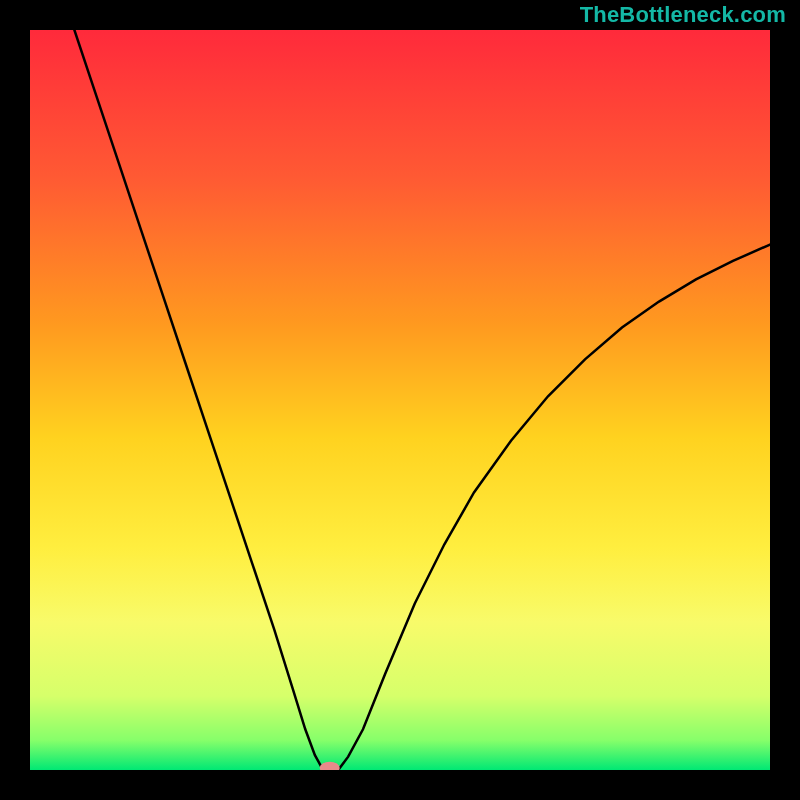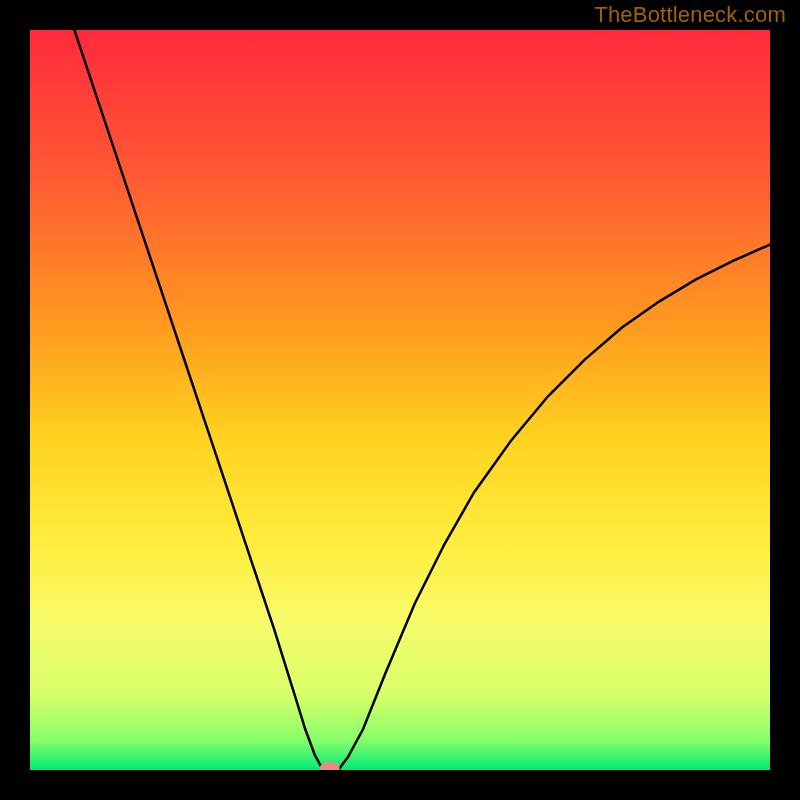--- a/index.html
+++ b/index.html
@@ -1,18 +1,18 @@
 <!DOCTYPE html>
 <html><head>
 <meta charset="utf-8">
 <style>
   * { margin: 0; padding: 0; box-sizing: border-box; }
   body { width: 800px; height: 800px; background: #000; font-family: Arial, sans-serif; position: relative; overflow: hidden; }
   .outer { width: 800px; height: 800px; background: #000; position: relative; }
-  .watermark { position: absolute; top: 2px; right: 14px; color: #a16207; font-size: 22px; font-weight: 400; letter-spacing: 0.2px; z-index: 10; }
+  .watermark { position: absolute; top: 2px; right: 14px; color: #14b8a6; font-size: 22px; font-weight: 700; letter-spacing: 0.2px; z-index: 10; }
   .plot { position: absolute; left: 30px; top: 30px; width: 740px; height: 740px; }
   svg { display: block; }
 </style>
 </head>
 <body>
 
 <div class="outer">
   <div class="watermark">TheBottleneck.com</div>
   <div class="plot">
     <svg id="chart-svg" width="740" height="740" viewBox="0 0 740 740">

